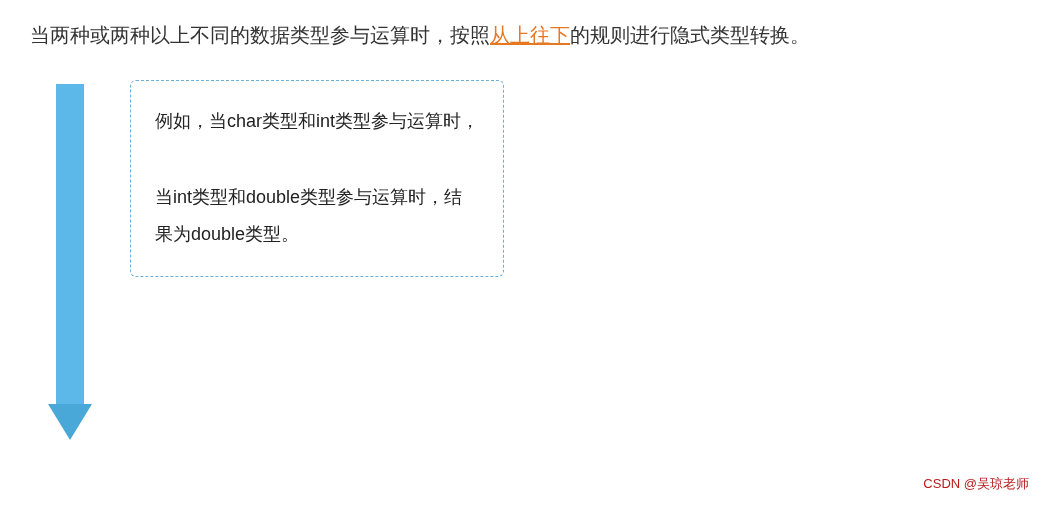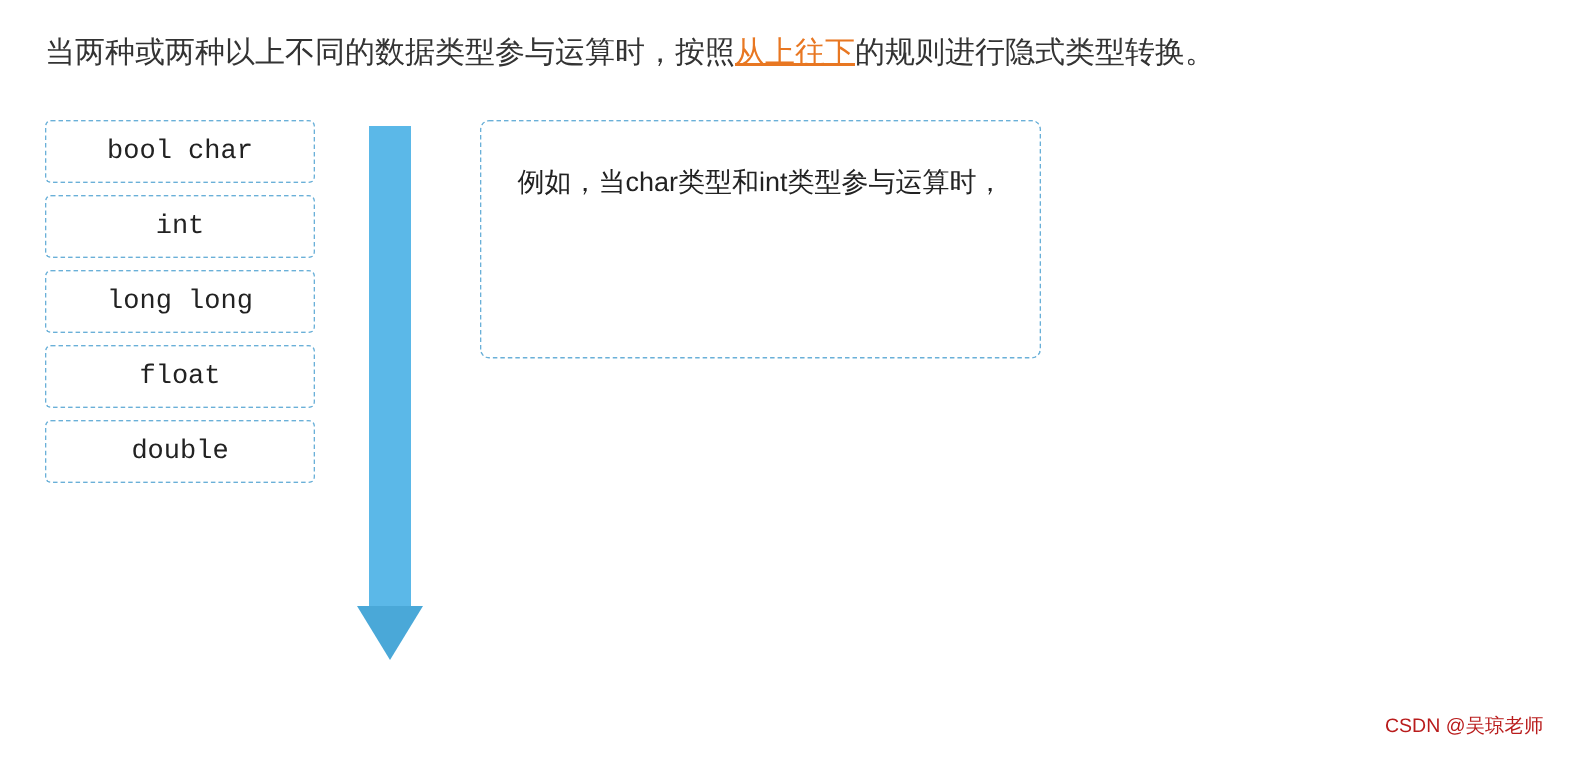--- a/index.html
+++ b/index.html
@@ -102,45 +102,29 @@
 <body>
 
 <div class="page-container">
 
   <div class="title-row">
     <span>当两种或两种以上不同的数据类型参与运算时，按照</span><span class="underline-highlight">从上往下</span><span>的规则进行隐式类型转换。</span>
   </div>
 
   <div class="main-area">
 
-    <div class="type-list">
-      <div class="type-box">
-        <span>bool char</span>
-      </div>
-      <div class="type-box">
-        <span>int</span>
-      </div>
-      <div class="type-box">
-        <span>long long</span>
-      </div>
-      <div class="type-box">
-        <span>float</span>
-      </div>
-      <div class="type-box">
-        <span>double</span>
-      </div>
-    </div>
 
     <div class="arrow-column">
       <div class="arrow-shaft"></div>
       <div class="arrow-head"></div>
     </div>
 
     <div class="description-box">
       <span>例如，当char类型和int类型参与运算时，</span><br>
       <br>
-      <br>
+      <span>当int类型和double类型参与运算时，结</span><br>
+      <span>果为double类型。</span>
     </div>
 
   </div>
 
   <div class="watermark">CSDN @吴琼老师</div>
 </div>
 
 </body></html>

